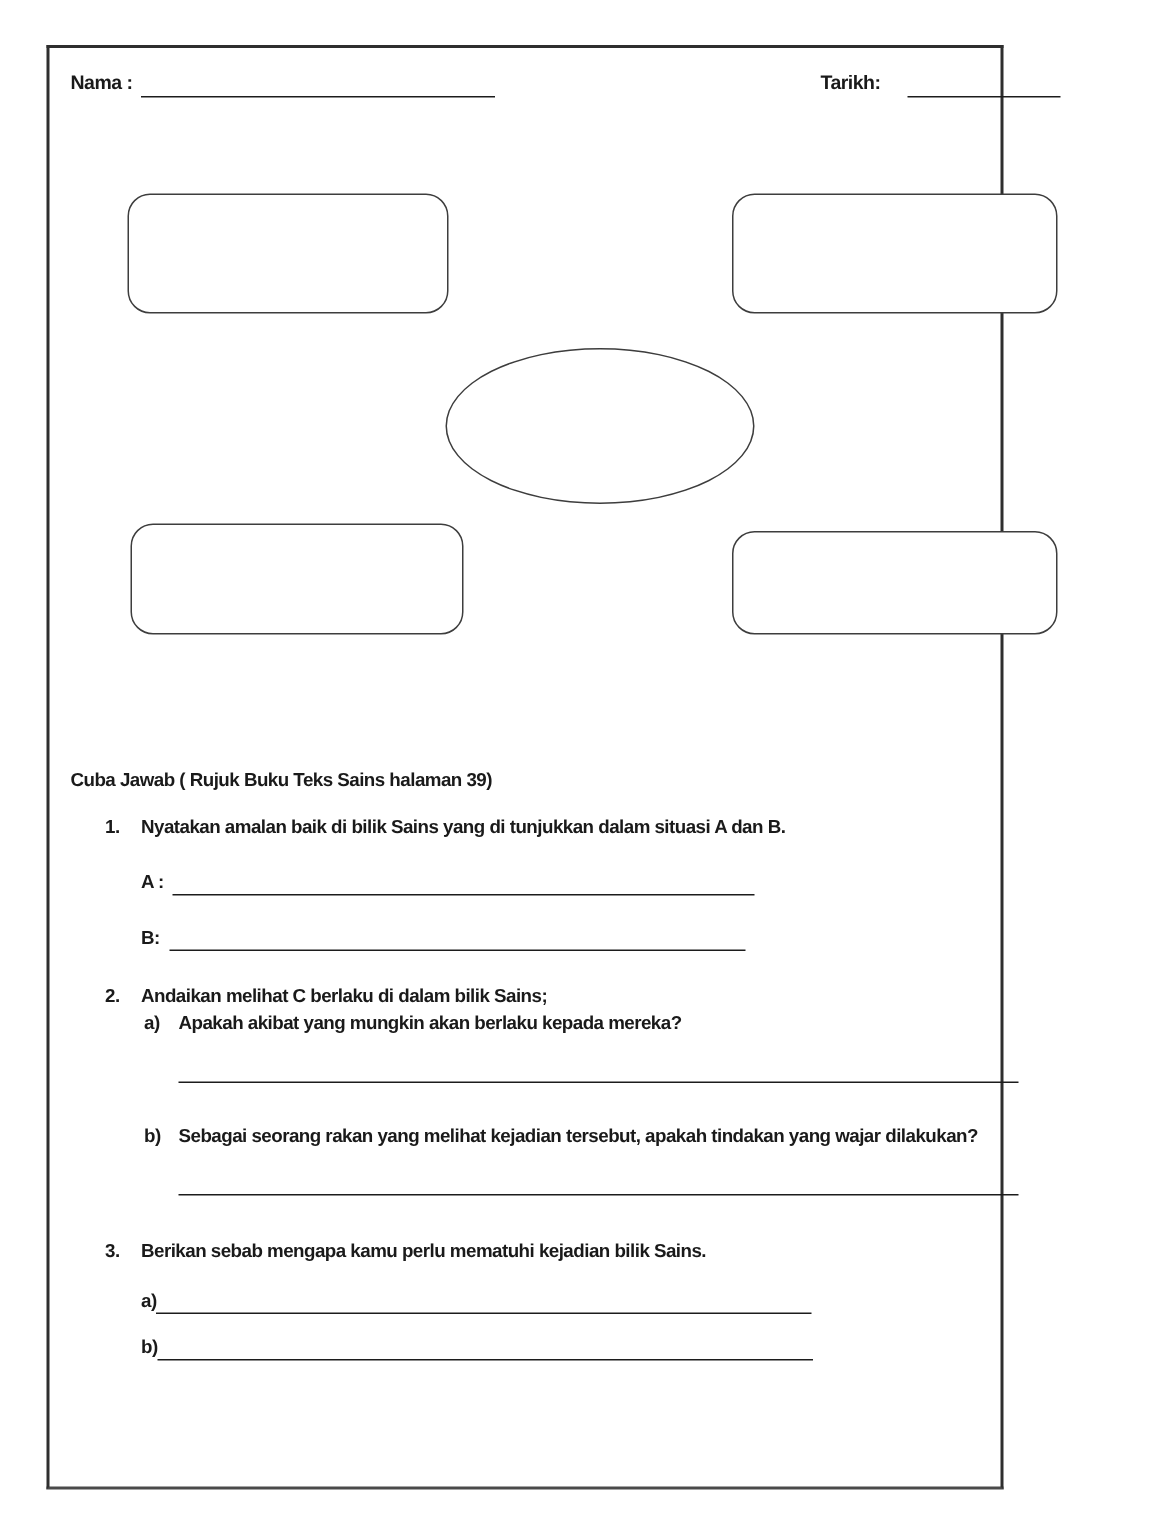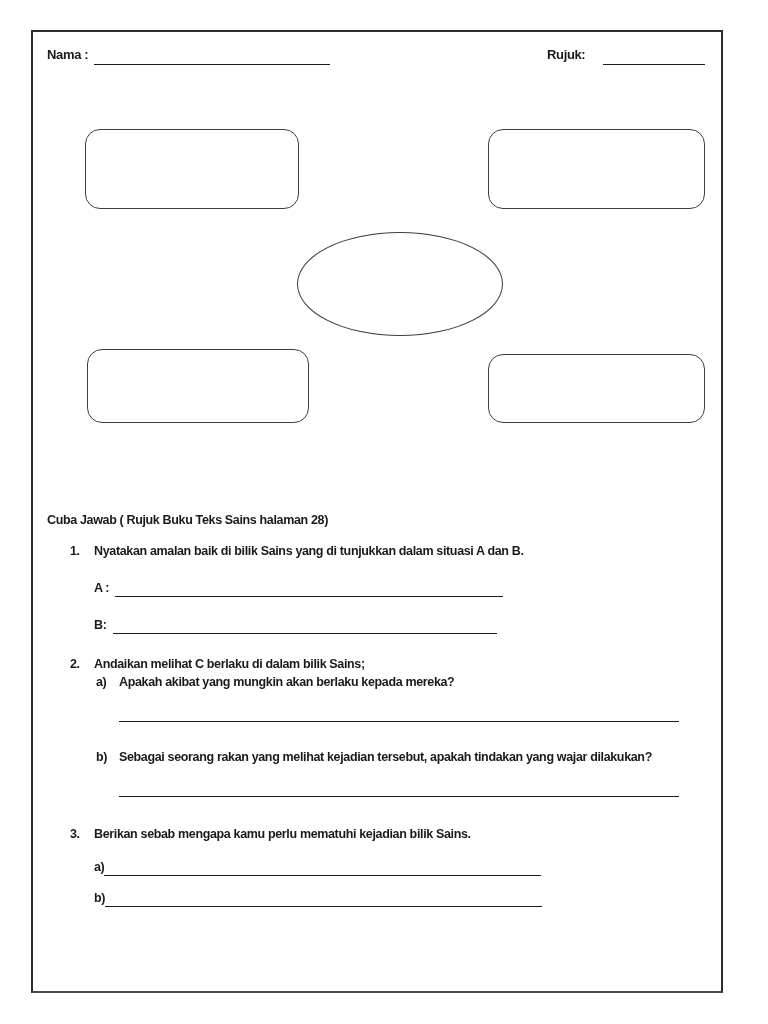--- a/index.html
+++ b/index.html
@@ -14,21 +14,21 @@
     position: relative;
     width: 768px;
     height: 1024px;
     background: #ffffff;
     overflow: hidden;
   }
   .frame {
     position: absolute;
     left: 31px;
     top: 30px;
-    width: 692px;
+    width: 638px;
     height: 963px;
     border: 2px solid #2e2e2e;
     border-bottom-color: #4a4a4a;
     box-sizing: border-box;
     background: #ffffff;
   }
   .abs { position: absolute; }
   .lbl, .qnum, .qtext, .sublbl {
     color: #1a1a1a;
     font-weight: 700;
@@ -71,31 +71,31 @@
 <body>
 
 <div class="page">
   <div class="frame">
 
     <div class="abs row" style="left:14px; top:16px;">
       <span class="lbl hdr-lbl">Nama :</span>
       <span class="blank gap6" style="width:236px;"></span>
     </div>
     <div class="abs row" style="left:514px; top:16px;">
-      <span class="lbl hdr-lbl">Rujuk:</span>
+      <span class="lbl hdr-lbl">Tarikh:</span>
       <span class="blank" style="width:102px; margin-left:18px;"></span>
     </div>
 
     <div class="shape rbox box-tl"></div>
     <div class="shape rbox box-tr"></div>
     <div class="shape ellipse ell-c"></div>
     <div class="shape rbox box-bl"></div>
     <div class="shape rbox box-br"></div>
 
-    <div class="abs lbl" style="left:14px; top:481px;">Cuba Jawab ( Rujuk Buku Teks Sains halaman 28)</div>
+    <div class="abs lbl" style="left:14px; top:481px;">Cuba Jawab ( Rujuk Buku Teks Sains halaman 39)</div>
 
     <div class="abs qrow" style="left:37px; top:512px;">
       <span class="qnum">1.</span>
       <span class="qtext">Nyatakan amalan baik di bilik Sains yang di tunjukkan dalam situasi A dan B.</span>
     </div>
     <div class="abs row" style="left:61px; top:549px;">
       <span class="lbl">A :</span>
       <span class="blank gap6" style="width:388px;"></span>
     </div>
     <div class="abs row" style="left:61px; top:586px;">

